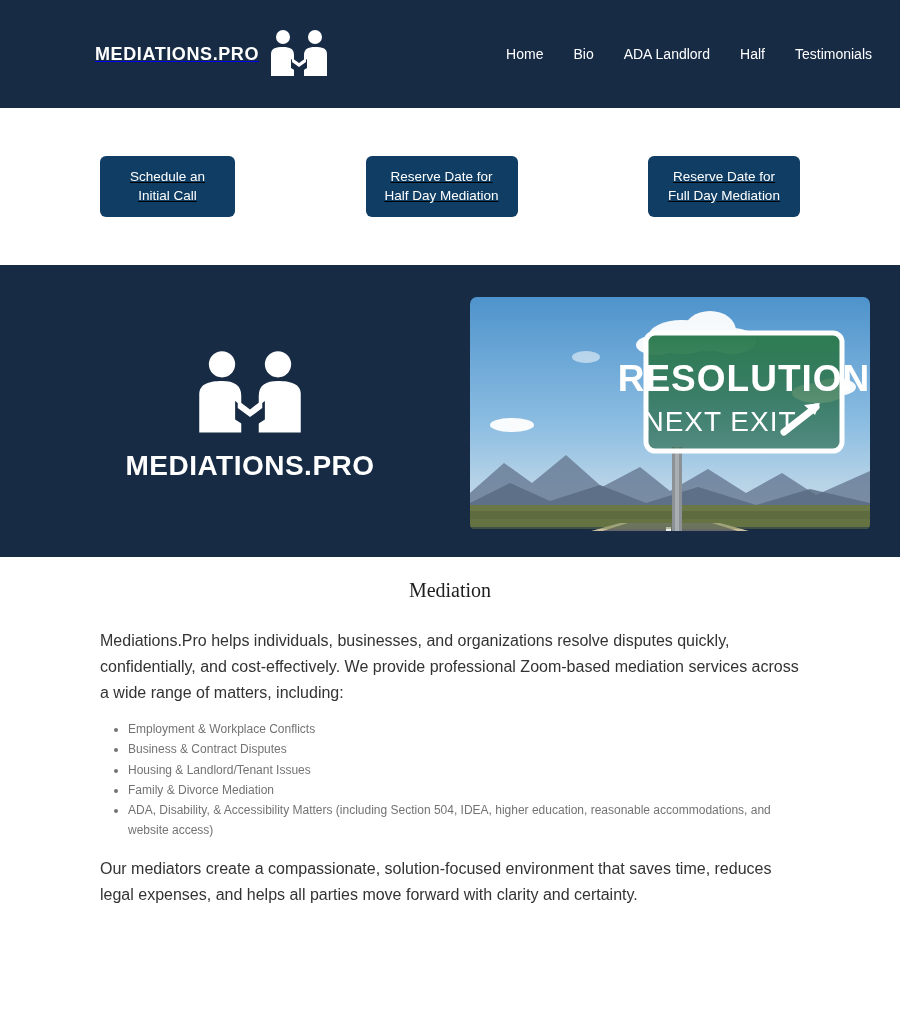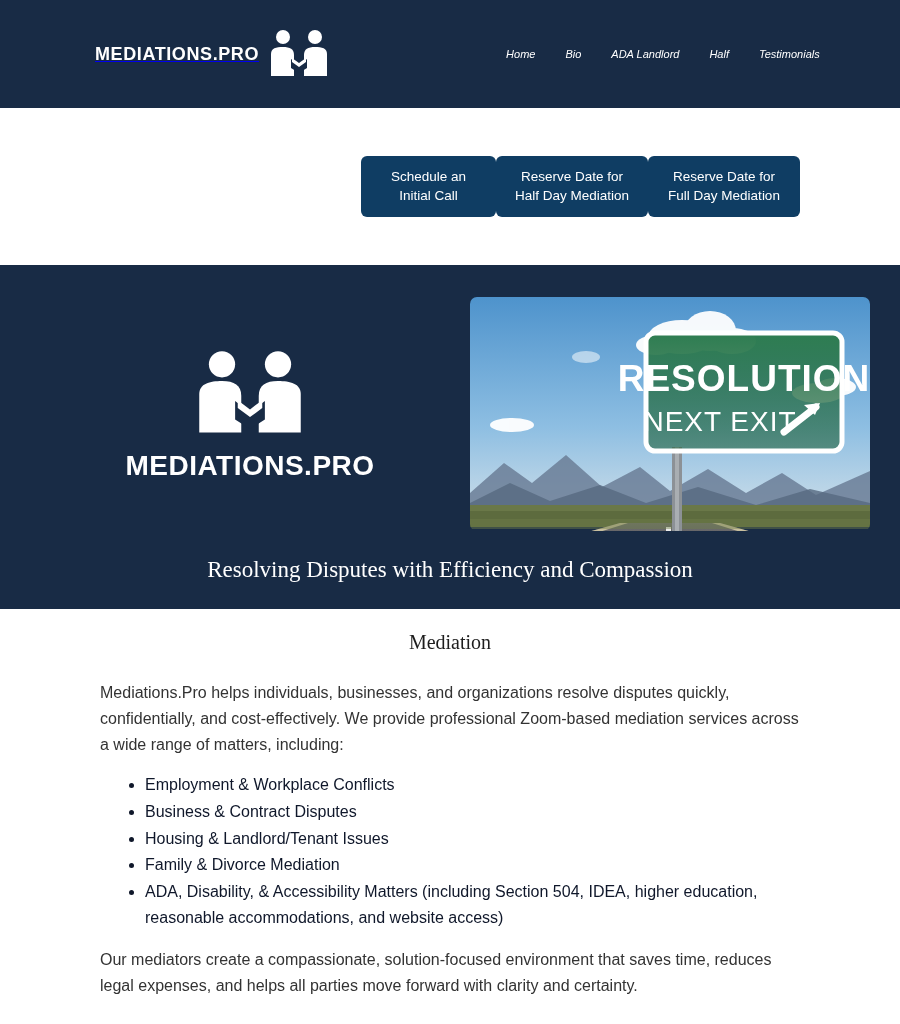--- a/index.html
+++ b/index.html
@@ -34,39 +34,39 @@
   .brand-mark { width: 64px; height: 52px; display: block; }
 
   .main-nav {
     display: flex;
     align-items: center;
     gap: 30px;
     margin-left: 175px;
   }
   .nav-link {
     color: #ffffff;
-    font-size: 11px;
+    font-size: 14px;
     text-decoration: none;
     white-space: nowrap;
-    font-style: italic;
   }
 
   
   .cta-bar {
     background: #ffffff;
     height: 157px;
     display: flex;
     align-items: center;
     padding: 0 100px;
   }
   .cta-row {
     width: 100%;
     display: flex;
-    justify-content: flex-end;
-    align-items: center;
+    justify-content: space-between;
+    align-items: center;
+    text-decoration: underline;
   }
   .cta-button {
     background: #0F3D63;
     color: #ffffff;
     border: none;
     border-radius: 6px;
     font-family: "Liberation Sans", sans-serif;
     font-size: 13.5px;
     line-height: 1.35;
     text-align: center;
@@ -137,25 +137,24 @@
     font-size: 16px;
     line-height: 1.62;
     color: #333333;
     margin: 16px 0 14px 0;
   }
   .content ul {
     margin: 0 0 14px 0;
     padding-left: 28px;
   }
   .content li {
-    font-size: 16px;
+    font-size: 12px;
     line-height: 1.62;
-    color: #0f172a;
+    color: #737373;
     margin-bottom: 1px;
-    margin-left: 17px;
   }
 </style>
 </head>
 <body>
 
 <header class="site-header">
   <a class="brand" href="#">
     <span class="brand-text">MEDIATIONS.PRO</span>
     <span class="brand-mark-wrap">
       <svg class="brand-mark" viewBox="0 0 64 52" xmlns="http://www.w3.org/2000/svg" aria-hidden="true">
@@ -260,21 +259,20 @@
         <text x="274" y="94" text-anchor="middle" font-family="Liberation Sans, sans-serif" font-size="37" font-weight="bold" fill="#ffffff" letter-spacing="1">RESOLUTION</text>
         <text x="250" y="134" text-anchor="middle" font-family="Liberation Sans, sans-serif" font-size="28" fill="#ffffff" letter-spacing="1">NEXT EXIT</text>
 
         <g stroke="#ffffff" stroke-width="7" stroke-linecap="round" fill="none">
           <line x1="314" y1="135" x2="346" y2="110"></line>
         </g>
         <path d="M350 106 L334 108 L345 118 Z" fill="#ffffff"></path>
       </svg>
     </div>
   </div>
-  <div class="hero-tagline">Resolving Disputes with Efficiency and Compassion</div>
 </section>
 
 <main class="content">
   <h1 class="content-title">Mediation</h1>
   <p>Mediations.Pro helps individuals, businesses, and organizations resolve disputes quickly, confidentially, and cost-effectively. We provide professional Zoom-based mediation services across a wide range of matters, including:</p>
   <ul>
     <li>Employment &amp; Workplace Conflicts</li>
     <li>Business &amp; Contract Disputes</li>
     <li>Housing &amp; Landlord/Tenant Issues</li>
     <li>Family &amp; Divorce Mediation</li>

